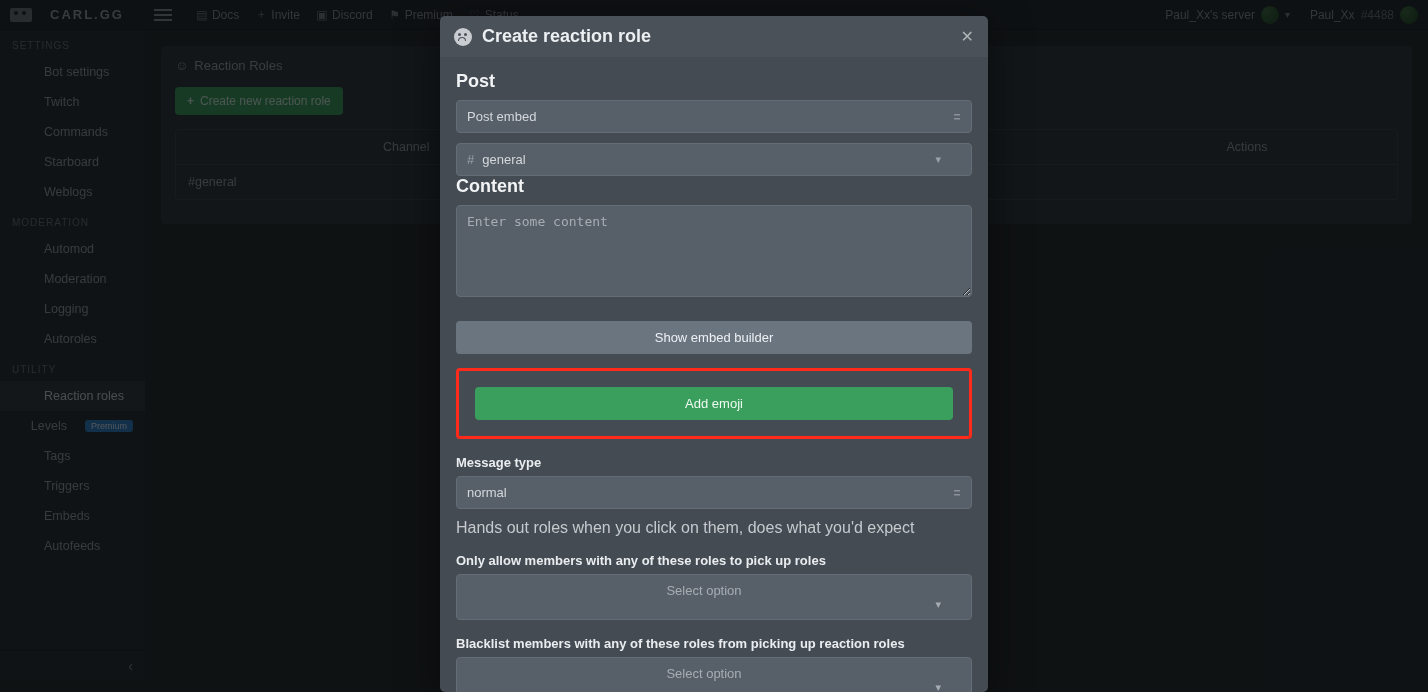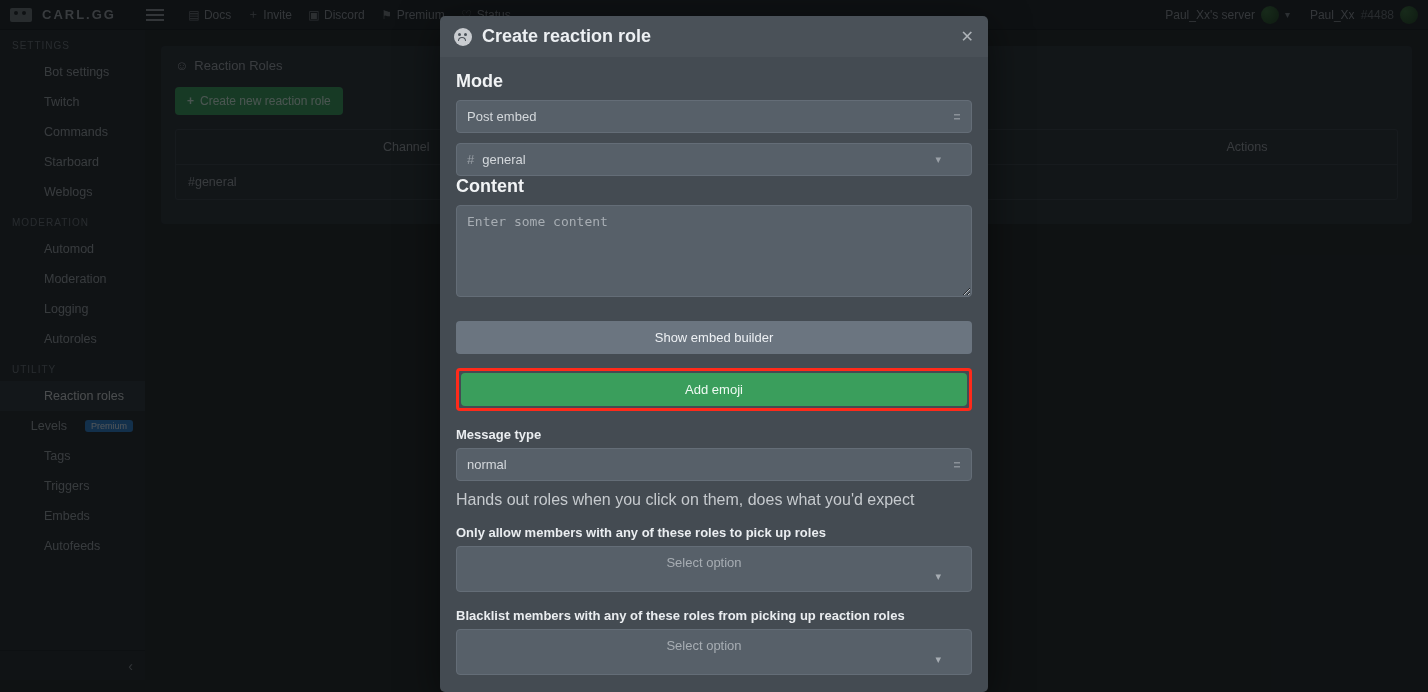--- a/index.html
+++ b/index.html
@@ -20,21 +20,21 @@
   height: 30px;
   background: #1d2024;
   display: flex;
   align-items: center;
   padding: 0 10px;
   gap: 18px;
   font-size: 12px;
   color: #909399;
   border-bottom: 1px solid #15171a;
 }
-.topbar .brand { display:flex; align-items:center; gap:10px; font-weight:700; letter-spacing:2px; color:#9fa3a8; font-size:13px; }
+.topbar .brand { display:flex; align-items:center; gap:18px; font-weight:700; letter-spacing:2px; color:#9fa3a8; font-size:13px; }
 .brand-logo { width:22px; height:14px; background:#6f7478; border-radius:2px; position:relative; }
 .brand-logo::before,.brand-logo::after{content:'';position:absolute;width:4px;height:4px;background:#1d2024;border-radius:50%;top:3px;}
 .brand-logo::before{left:4px;}
 .brand-logo::after{left:12px;}
 .hamburger { width:18px; height:12px; display:flex; flex-direction:column; justify-content:space-between; cursor:pointer; margin-left:12px; margin-right:6px;}
 .hamburger span{display:block;height:2px;background:#8f9499;}
 .topnav-links{display:flex;gap:16px;align-items:center;}
 .topnav-link{display:flex;align-items:center;gap:4px;cursor:pointer;}
 .topnav-icon{width:12px;height:12px;display:inline-flex;align-items:center;justify-content:center;opacity:.8;}
 .topbar .right{margin-left:auto;display:flex;align-items:center;gap:20px;}
@@ -102,21 +102,21 @@
   linear-gradient(#b5bac0,#b5bac0) center 2px/6px 1.5px no-repeat,
   linear-gradient(#b5bac0,#b5bac0) center 6px/6px 1.5px no-repeat;
   opacity:.55;}
 .dropdown{display:flex;align-items:center;gap:8px;cursor:pointer;}
 .dropdown .hash{color:#9aa0a7;}
 .dropdown .chev{margin-left:auto;color:#9aa0a7;font-size:11px;}
 .textarea{width:100%;min-height:92px;background:#576069;border:1px solid #646d77;border-radius:4px;color:#d4d8dc;font-size:13px;padding:8px 10px;resize:vertical;}
 .textarea::placeholder{color:#a7adb3;}
 .btn-slate{width:100%;background:#6b7580;border:none;border-radius:4px;color:#eef1f4;padding:9px 0;font-size:13px;margin-top:20px;cursor:pointer;}
 .btn-green{width:100%;background:#3a9e5c;border:none;border-radius:4px;color:#eefaf2;padding:9px 0;font-size:13px;cursor:pointer;}
-.highlight-wrap{border:3px solid #ff2a1a;border-radius:4px;padding:2px;margin-top:14px;}
+.highlight-wrap{border:3px solid #ff2a1a;border-radius:4px;padding:16px;margin-top:14px;}
 .field-label{color:#eaedf0;font-weight:700;font-size:13px;margin:16px 0 6px;}
 .help-text{color:#c6cace;font-size:16px;margin-top:6px;}
 .multi-select{width:100%;background:#576069;border:1px solid #646d77;border-radius:4px;color:#a7adb3;font-size:13px;padding:8px 30px 8px 10px;display:flex;align-items:center;cursor:pointer;flex-direction:column;}
 .multi-select .chev{margin-left:auto;font-size:11px;}
 </style>
 </head>
 <body>
 
 <div class="topbar">
   <div class="brand">
@@ -264,21 +264,21 @@
 <div class="overlay"></div>
 <div class="modal">
   <div class="modal-head">
     <span class="face">
         <span class="mouth"></span>
       </span>
     <span class="modal-title">Create reaction role</span>
     <span class="modal-close">✕</span>
   </div>
   <div class="modal-body">
-    <div class="section-title">Mode</div>
+    <div class="section-title">Post</div>
     <div class="select-wrap">
       <select class="select">
         <option>Post embed</option>
       </select>
     </div>
     <div class="dropdown">
       <span class="hash">#</span>
       <span>general</span>
       <span class="chev">▾</span>
     </div>

